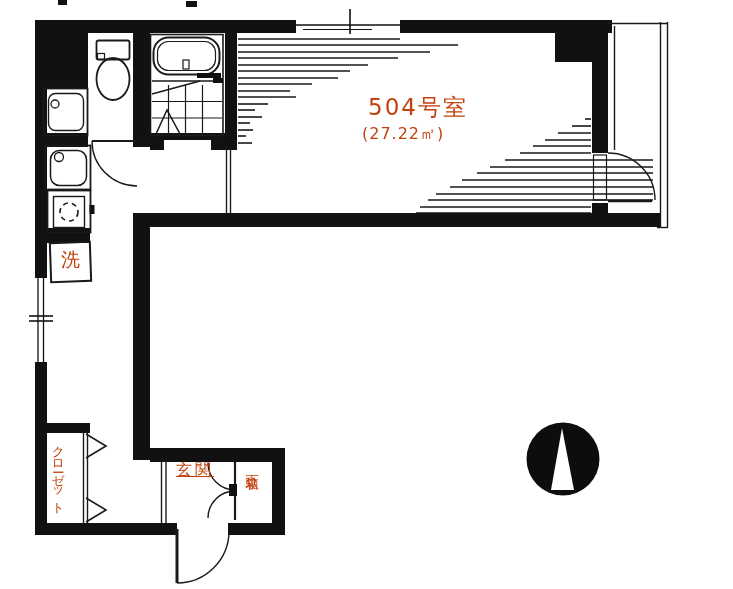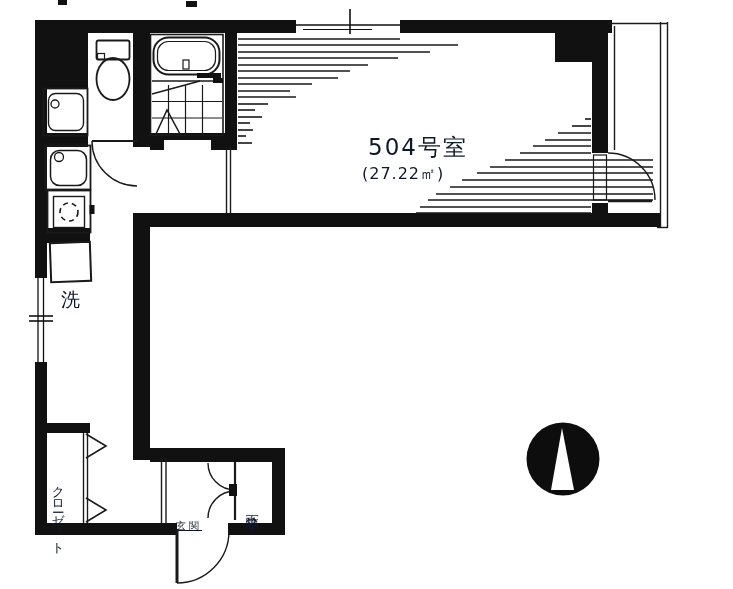--- a/index.html
+++ b/index.html
@@ -2,22 +2,22 @@
 <html><head>
 <meta charset="utf-8">
 <style>
   html,body{margin:0;padding:0;background:#ffffff;}
   .stage{
     position:relative;width:733px;height:589px;background:#ffffff;overflow:hidden;
     font-family:"DejaVu Sans",sans-serif;
   }
   .stage svg{position:absolute;left:0;top:0;}
   .lbl{
-    position:absolute;color:#0f172a;white-space:nowrap;
-    font-family:"DejaVu Sans","Liberation Sans",sans-serif;line-height:1.05;margin-top:40px;
+    position:absolute;color:#c2410c;white-space:nowrap;
+    font-family:"DejaVu Sans","Liberation Sans",sans-serif;line-height:1.05;
   }
   .v{writing-mode:vertical-rl;text-orientation:upright;}
 </style>
 </head>
 <body>
 
 <div class="stage">
   <svg width="733" height="589" viewBox="0 0 733 589">
 
     <g fill="#111111" stroke="none">
@@ -191,16 +191,16 @@
   </svg>
 
   <div class="lbl" style="left:368px;top:95px;font-size:23px;letter-spacing:2px;">504号室</div>
 
   <div class="lbl" style="left:362px;top:126px;font-size:16px;letter-spacing:1px;">(27.22㎡)</div>
 
   <div class="lbl" style="left:61px;top:250px;font-size:19px;">洗</div>
 
   <div class="lbl v" style="left:52px;top:437px;font-size:12.5px;height:86px;">クローゼット</div>
 
-  <div class="lbl" style="left:176px;top:481px;font-size:10px;letter-spacing:3px;text-decoration:underline;">玄関</div>
+  <div class="lbl" style="left:176px;top:462px;font-size:16px;letter-spacing:3px;text-decoration:underline;">玄関</div>
 
   <div class="lbl v" style="left:245px;top:465px;font-size:13px;height:56px;letter-spacing:1px;">下駄箱</div>
 </div>
 
 </body></html>

